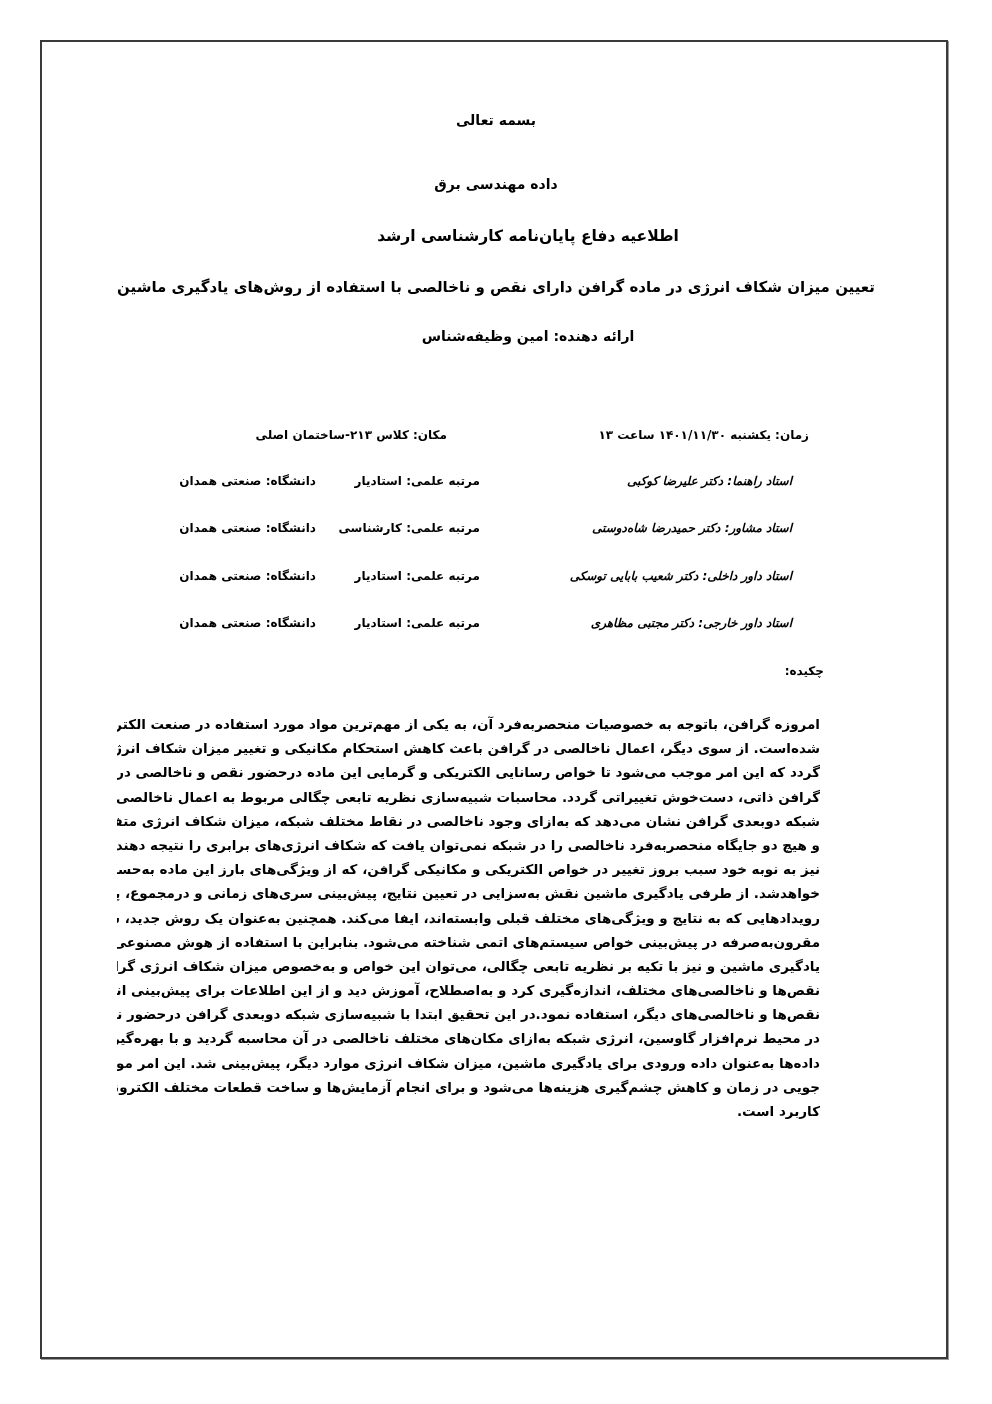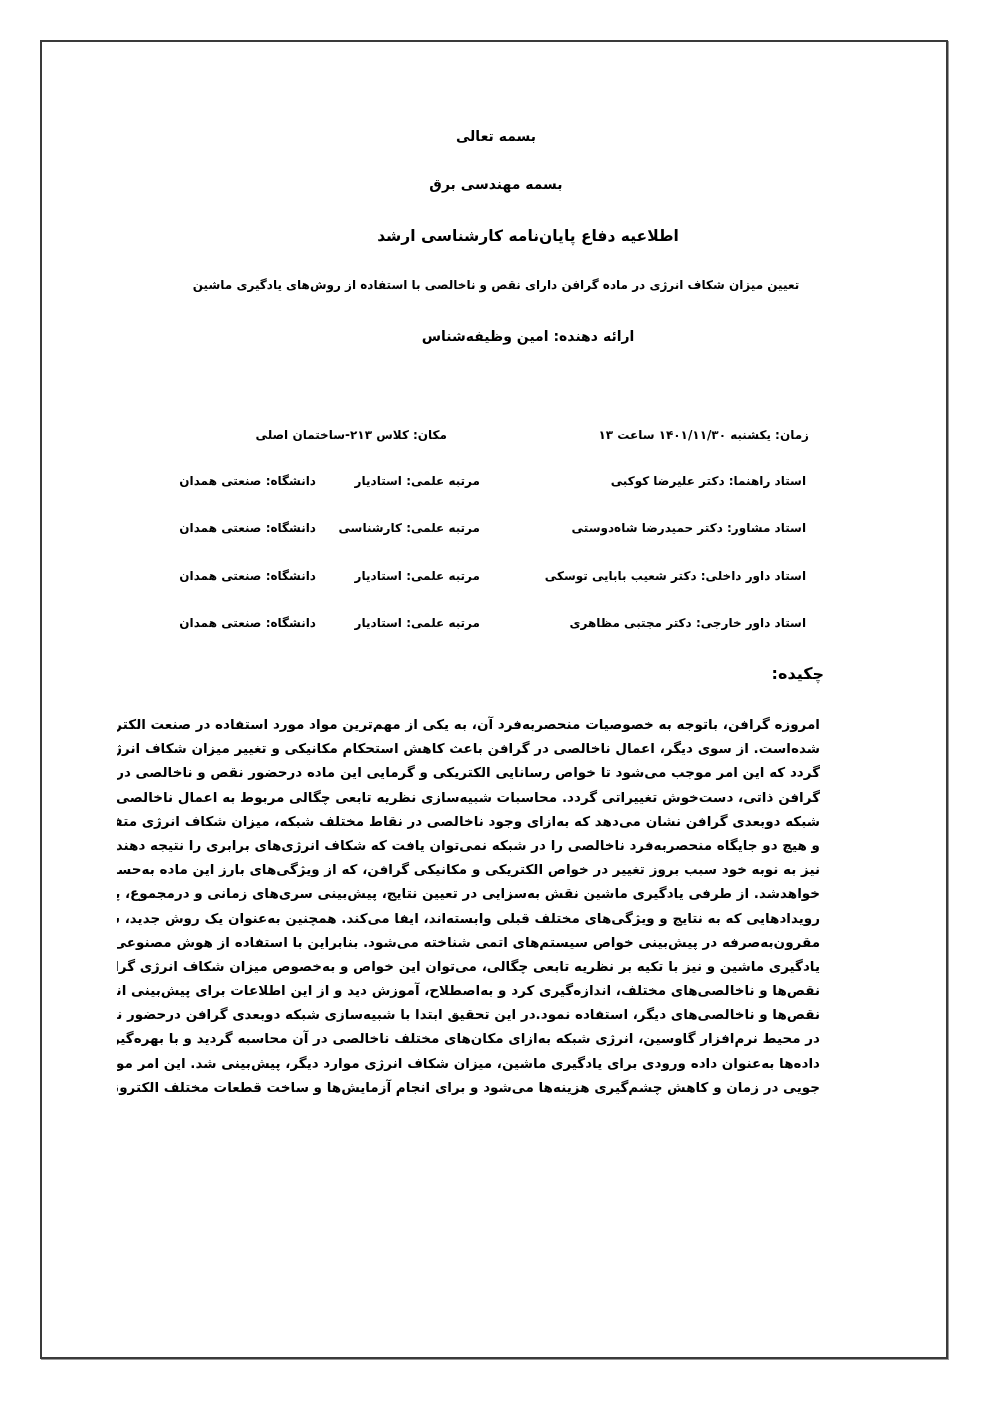--- a/index.html
+++ b/index.html
@@ -2,45 +2,45 @@
 <html><head>
 <meta charset="utf-8">
 <style>
   html, body { margin:0; padding:0; background:#ffffff; }
   body { width:992px; height:1404px; position:relative; overflow:hidden;
          font-family:"DejaVu Sans", sans-serif; color:#000; }
   .page-border { position:absolute; left:40px; top:40px; width:908px; height:1319px;
                  border:2px solid #3a3a3a; box-shadow:1px 1px 0 #9a9a9a; box-sizing:border-box; }
   .center { position:absolute; left:0; width:992px; text-align:center; direction:rtl;
             font-weight:bold; font-size:14px; }
-  .t1 { top:128px; }
+  .t1 { top:112px; }
   .t2 { top:176px; }
   .t3 { top:227px; font-size:15.5px;margin-left:32px; }
-  .t4 { top:278px; font-size:12px; }
+  .t4 { top:278px; font-size:15px; }
   .t5 { top:328px;margin-left:32px; }
   .row { position:absolute; direction:rtl; font-weight:bold; font-size:12px; white-space:nowrap; }
   .meta-time { right:183px; top:428px; }
   .meta-place { right:545px; top:428px; }
-  .c1 { right:186px; }
+  .c1 { right:200px;font-style:italic; }
   .c2 { right:512px; }
   .c3 { right:676px; }
   .r1 { top:474px; } .r2 { top:521px; } .r3 { top:569px; } .r4 { top:616px; }
-  .abstract-heading { position:absolute; right:168px; top:664px; direction:rtl; font-weight:bold; font-size:16px; }
+  .abstract-heading { position:absolute; right:168px; top:664px; direction:rtl; font-weight:bold; font-size:12px; }
   .abstract { position:absolute; left:117px; width:703px; top:712px; direction:rtl; }
   .abstract .line { display:block; height:24.2px; line-height:24.2px; font-weight:bold; font-size:13.5px;
                     text-align:justify; text-align-last:justify; white-space:nowrap; overflow:hidden; }
   .abstract .line.last { text-align-last:right; }
 </style>
 </head>
 <body>
 
 <div class="page-border"></div>
 
 <div class="center t1">بسمه تعالی</div>
-<div class="center t2">بسمه مهندسی برق</div>
+<div class="center t2">داده مهندسی برق</div>
 <div class="center t3">اطلاعیه دفاع پایان‌نامه کارشناسی ارشد</div>
 <div class="center t4">تعیین میزان شکاف انرژی در ماده گرافن دارای نقص و ناخالصی با استفاده از روش‌های یادگیری ماشین</div>
 <div class="center t5">ارائه دهنده: امین وظیفه‌شناس</div>
 
 <div class="row meta-time">زمان: یکشنبه ۱۴۰۱/۱۱/۳۰  ساعت ۱۳</div>
 <div class="row meta-place">مکان: کلاس ۲۱۳-ساختمان اصلی</div>
 
 <div>
   <div class="row c1 r1">استاد راهنما: دکتر علیرضا کوکبی</div>
   <div class="row c2 r1">مرتبه علمی: استادیار</div>
@@ -71,13 +71,14 @@
   <span class="line">نیز به نوبه خود سبب بروز تغییر در خواص الکتریکی و مکانیکی گرافن، که از ویژگی‌های بارز این ماده به‌حساب می‌آید،</span>
   <span class="line">خواهدشد. از طرفی یادگیری ماشین نقش به‌سزایی در تعیین نتایج، پیش‌بینی سری‌های زمانی و درمجموع، پیش‌بینی</span>
   <span class="line">رویدادهایی که به نتایج و ویژگی‌های مختلف قبلی وابسته‌اند، ایفا می‌کند. همچنین به‌عنوان یک روش جدید، سریع و</span>
   <span class="line">مقرون‌به‌صرفه در پیش‌بینی خواص سیستم‌های اتمی شناخته می‌شود. بنابراین با استفاده از هوش مصنوعی و روش‌های</span>
   <span class="line">یادگیری ماشین و نیز با تکیه بر نظریه تابعی چگالی، می‌توان این خواص و به‌خصوص میزان شکاف انرژی گرافن را در حضور</span>
   <span class="line">نقص‌ها و ناخالصی‌های مختلف، اندازه‌گیری کرد و به‌اصطلاح، آموزش دید و از این اطلاعات برای پیش‌بینی انواع مختلف</span>
   <span class="line">نقص‌ها و ناخالصی‌های دیگر، استفاده نمود.در این تحقیق ابتدا با شبیه‌سازی شبکه دوبعدی گرافن درحضور ناخالصی اتم بور</span>
   <span class="line">در محیط نرم‌افزار گاوسین، انرژی شبکه به‌ازای مکان‌های مختلف ناخالصی در آن محاسبه گردید و با بهره‌گیری از این</span>
   <span class="line">داده‌ها به‌عنوان داده ورودی برای یادگیری ماشین، میزان شکاف انرژی موارد دیگر، پیش‌بینی شد. این امر موجب صرفه-</span>
   <span class="line">جویی در زمان و کاهش چشم‌گیری هزینه‌ها می‌شود و برای انجام آزمایش‌ها و ساخت قطعات مختلف الکترونیکی قابل</span>
+  <span class="line last">کاربرد است.</span>
 </div>
 
 </body></html>

